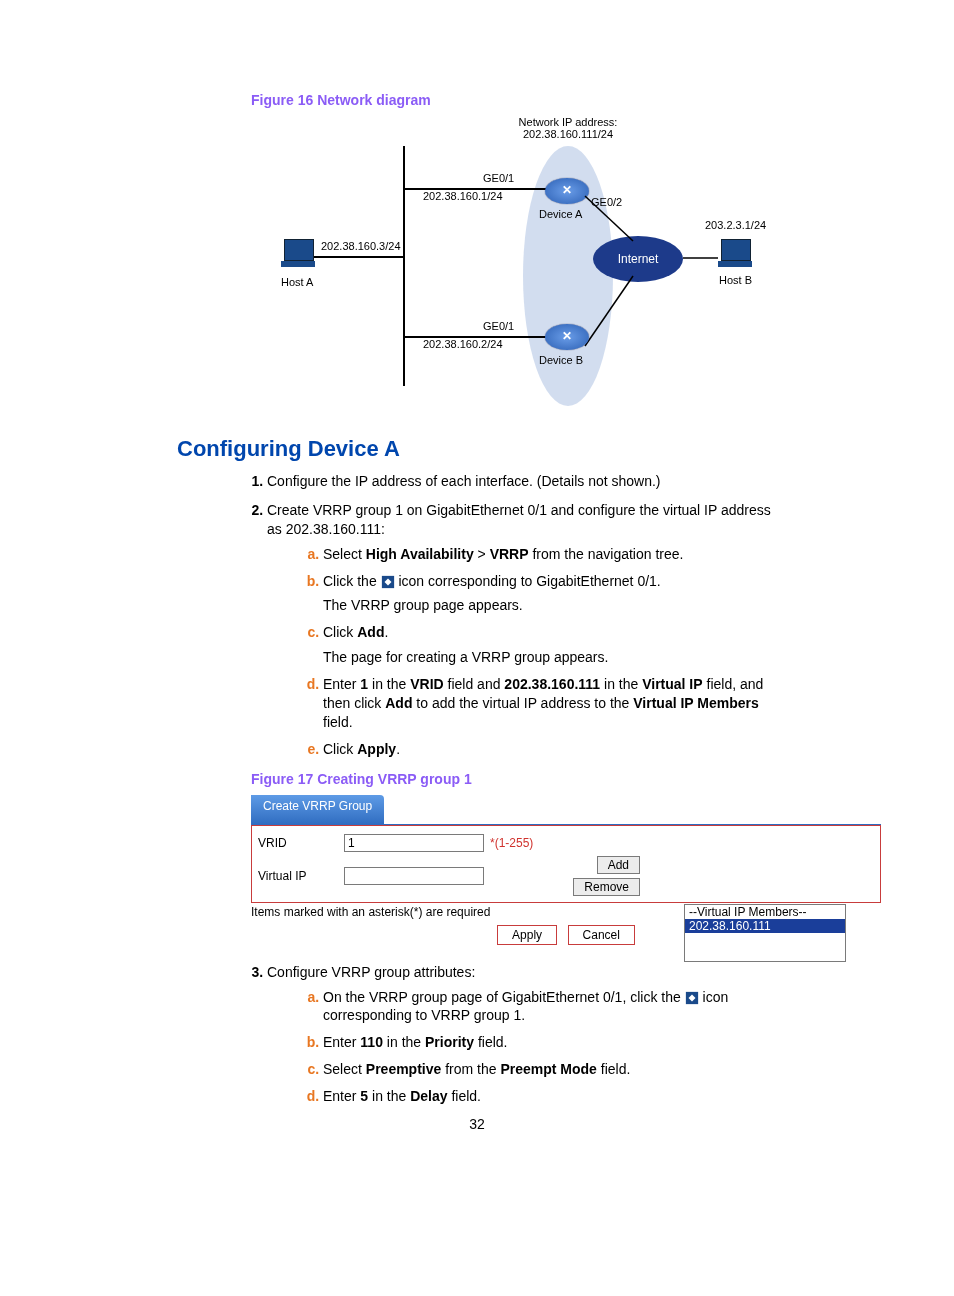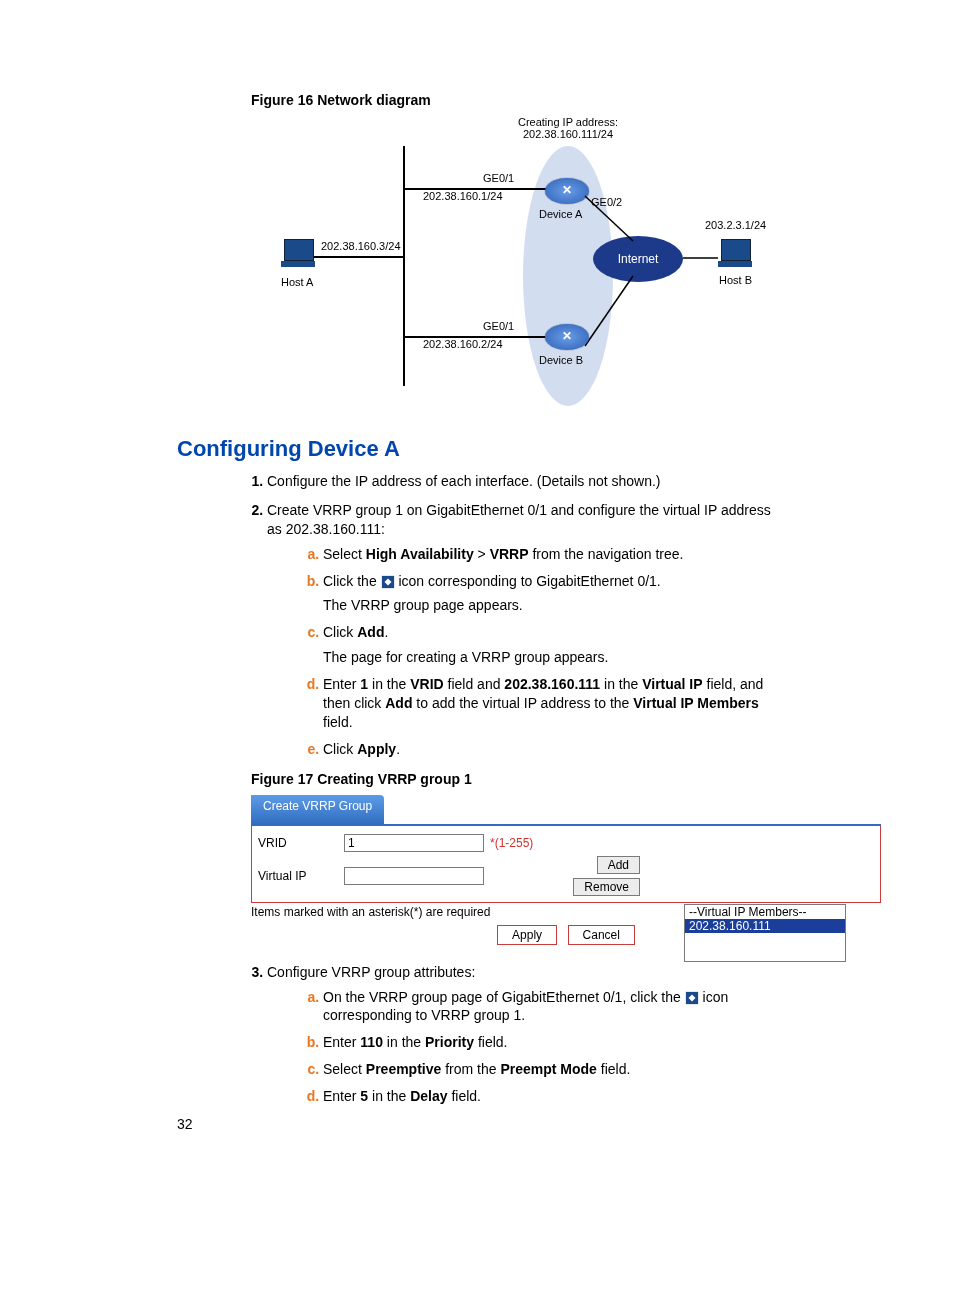--- a/index.html
+++ b/index.html
@@ -10,40 +10,40 @@
     color: #000;
   }
   .page {
     width: 780px;
     margin: 0 auto;
     padding: 80px 90px 40px 90px;
     position: relative;
     box-sizing: border-box;
   }
   .fig-caption {
-    color: #000000;
+    color: #8b5cf6;
     font-weight: bold;
     font-size: 14px;
     margin: 12px 0 8px 74px;
   }
   .section-head {
     color: #0046ad;
     font-weight: bold;
     font-size: 22px;
     margin: 30px 0 10px 0;
   }
   ol.num { margin: 4px 0 4px 90px; padding:0;}
   ol.num > li { margin-bottom: 10px; font-size:14px; line-height:1.35;}
   ol.num > li::marker { font-weight: bold; color:#000; }
   ol.alpha { list-style-type: lower-alpha; margin: 6px 0 6px 56px; padding:0;}
   ol.alpha > li { margin-bottom: 8px; font-size:14px; line-height:1.35;}
   ol.alpha > li::marker { font-weight: bold; color:#e87722; }
   .follow { margin-top:6px; }
   b { font-weight: bold; }
-  .pagenum { text-align:left; font-size:14px; }
+  .pagenum { text-align:center; font-size:14px; }
 
   
   .netdiag {
     position: relative;
     width: 510px;
     height: 290px;
     margin: 6px 0 14px 96px;
     font-size: 11px;
   }
   .ellipse {
@@ -139,21 +139,21 @@
 
 <div class="page">
 
   <div class="fig-caption">Figure 16 Network diagram</div>
 
   <div class="netdiag">
     <div class="ellipse"></div>
     <div class="lan-line"></div>
 
     <div class="txtc" style="left:190px; top:0; width:210px;">
-      <span>Creating IP address:</span><br>
+      <span>Network IP address:</span><br>
       <span>202.38.160.111/24</span>
     </div>
 
     <div class="hline" style="left:131px; top:72px; width:145px;"></div>
     <div class="txt" style="left:210px; top:56px;">GE0/1</div>
     <div class="txt" style="left:150px; top:74px;">202.38.160.1/24</div>
     <div class="router" style="left:272px; top:62px;"></div>
     <div class="txt" style="left:266px; top:92px;">Device A</div>
     <div class="txt" style="left:318px; top:80px;">GE0/2</div>
 

